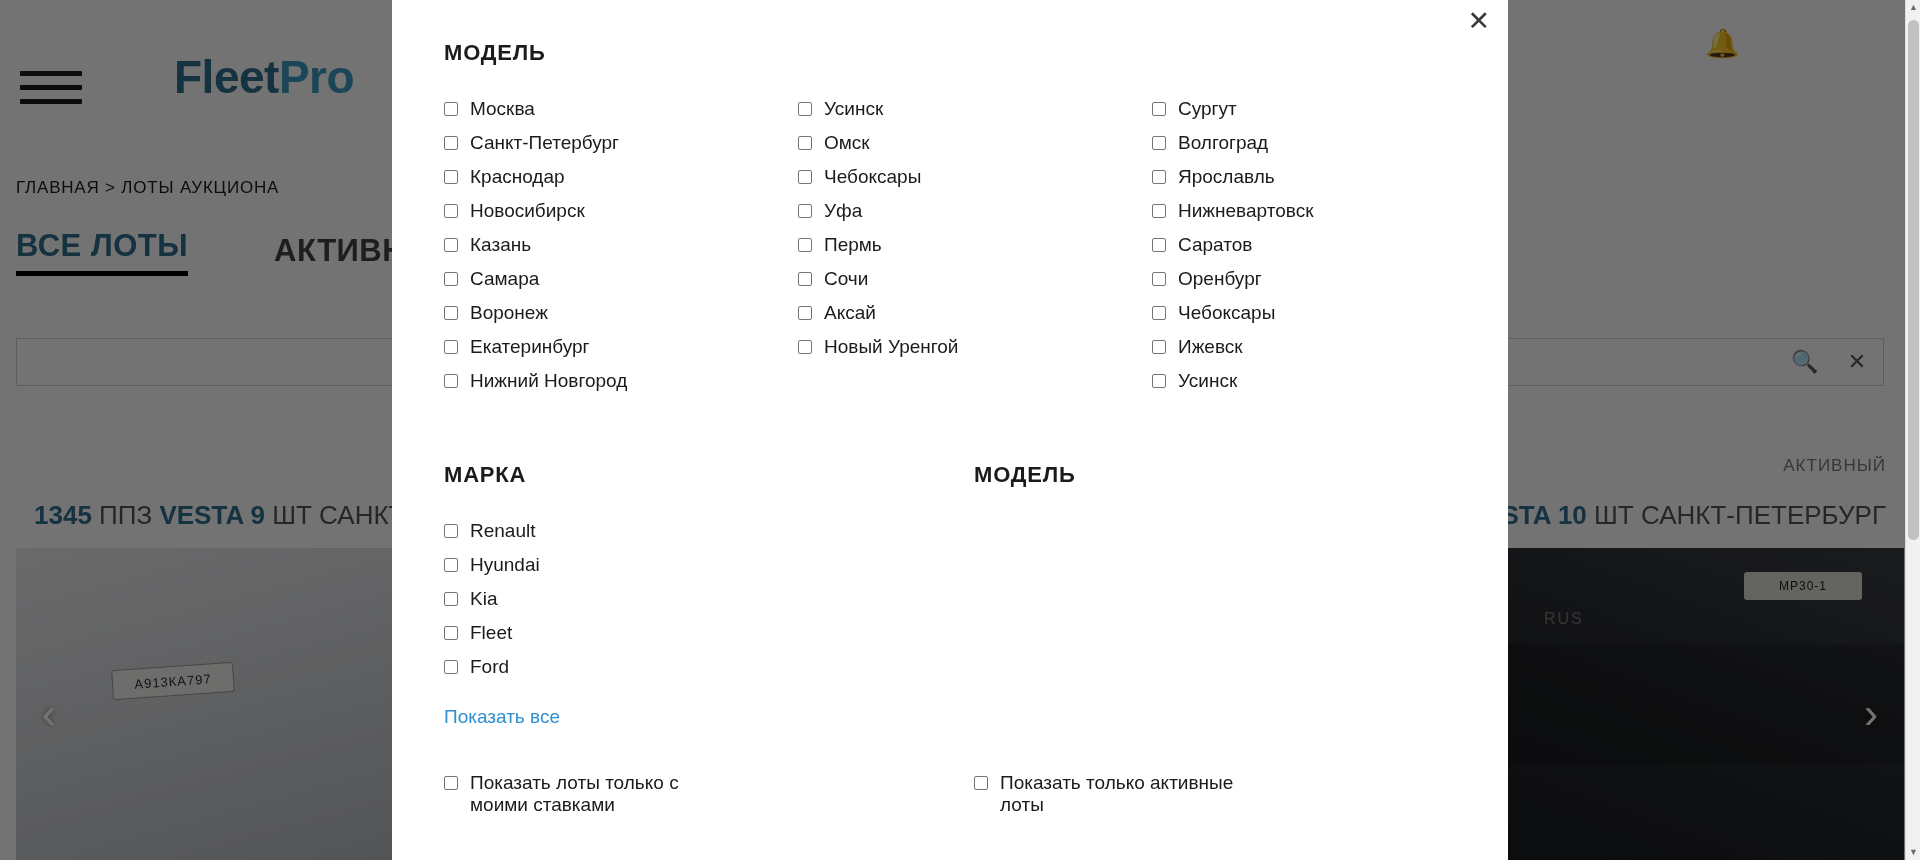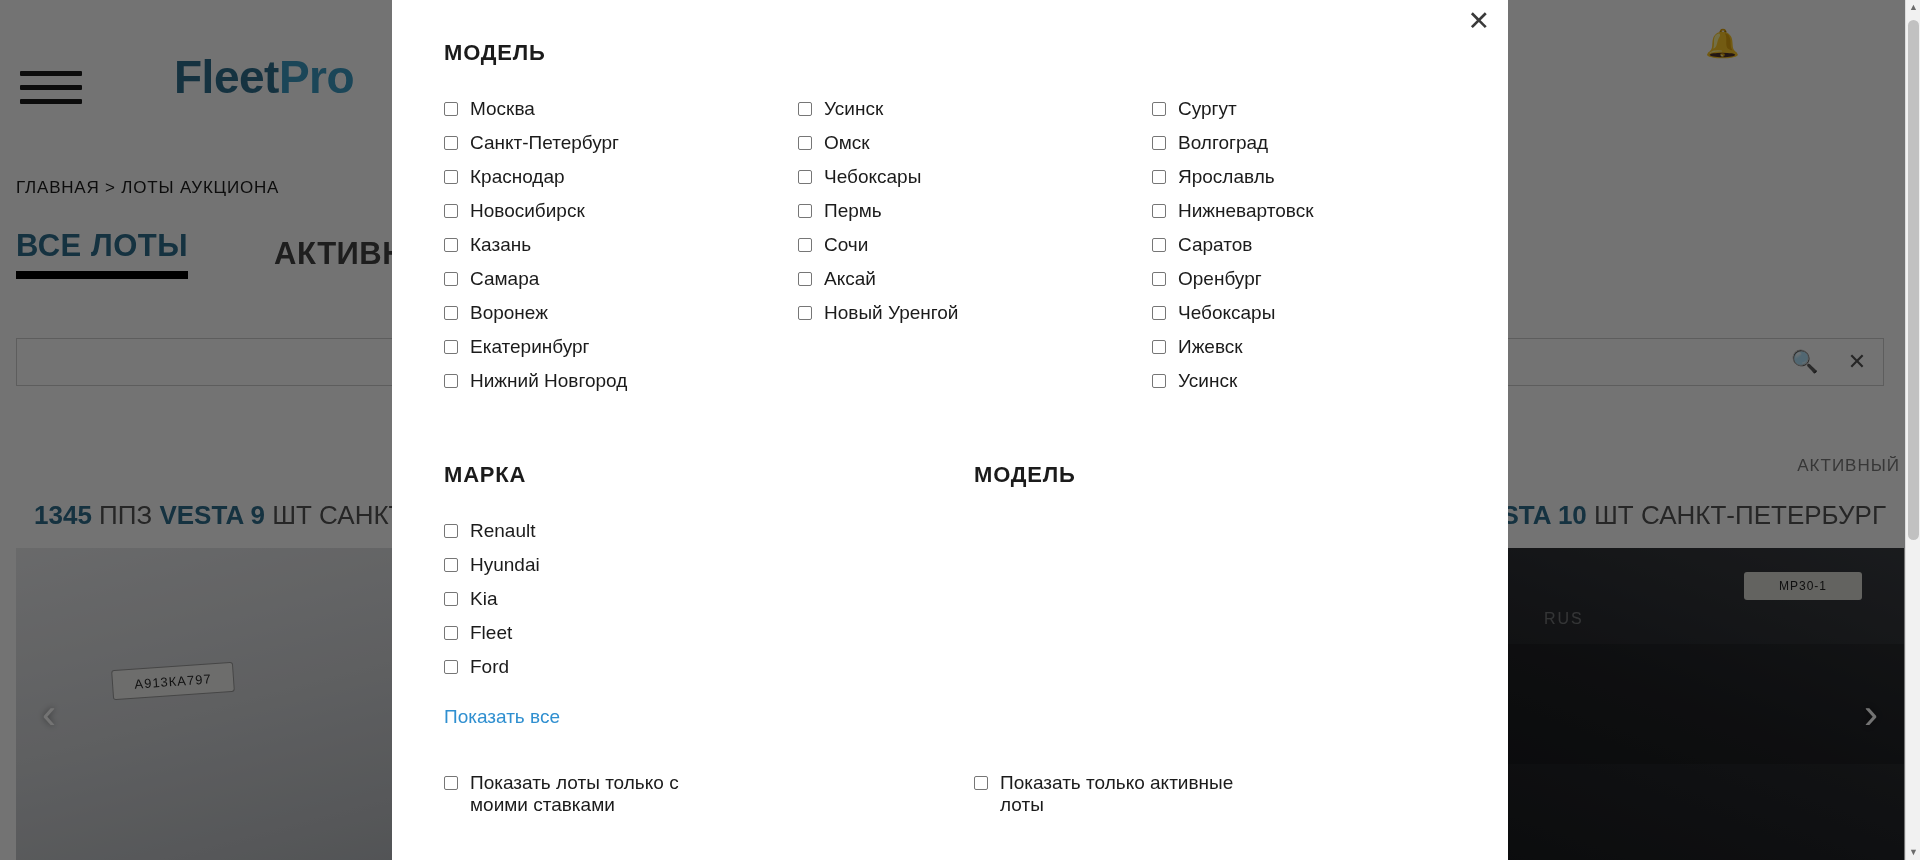--- a/index.html
+++ b/index.html
@@ -92,21 +92,21 @@
     font-size: 31px;
     font-weight: bold;
     letter-spacing: 0.5px;
     color: #444;
     padding-bottom: 7px;
     white-space: nowrap;
     cursor: pointer;
   }
   .tab.active {
     color: #2f6f8f;
-    border-bottom: 8px solid #000000;
+    border-bottom: 5px solid #000000;
   }
   .searchbar {
     position: absolute;
     left: 16px; top: 338px;
     width: 1868px; height: 48px;
     border: 1px solid #cfcfcf;
     background: #fff;
     display: flex;
     align-items: center;
   }
@@ -128,21 +128,21 @@
   }
 
   .lot-strip {
     position: absolute;
     left: 0; top: 408px;
     width: 1920px;
     height: 452px;
   }
   .lot-status {
     position: absolute;
-    right: 20px; top: 48px;
+    right: 34px; top: 48px;
     font-size: 17px;
     letter-spacing: 1px;
     color: #7b7b7b;
   }
   .lot-title {
     position: absolute;
     top: 92px;
     font-size: 26px;
     font-weight: bold;
     color: #2f6f8f;
@@ -457,20 +457,24 @@
           <label class="cb-row">
             <input class="cb" type="checkbox" style="">
             <span class="cb-label">Омск</span>
           </label>
           <label class="cb-row">
             <input class="cb" type="checkbox" style="">
             <span class="cb-label">Чебоксары</span>
           </label>
           <label class="cb-row">
             <input class="cb" type="checkbox" style="">
+            <span class="cb-label">Уфа</span>
+          </label>
+          <label class="cb-row">
+            <input class="cb" type="checkbox" style="">
             <span class="cb-label">Пермь</span>
           </label>
           <label class="cb-row">
             <input class="cb" type="checkbox" style="">
             <span class="cb-label">Сочи</span>
           </label>
           <label class="cb-row">
             <input class="cb" type="checkbox" style="">
             <span class="cb-label">Аксай</span>
           </label>

